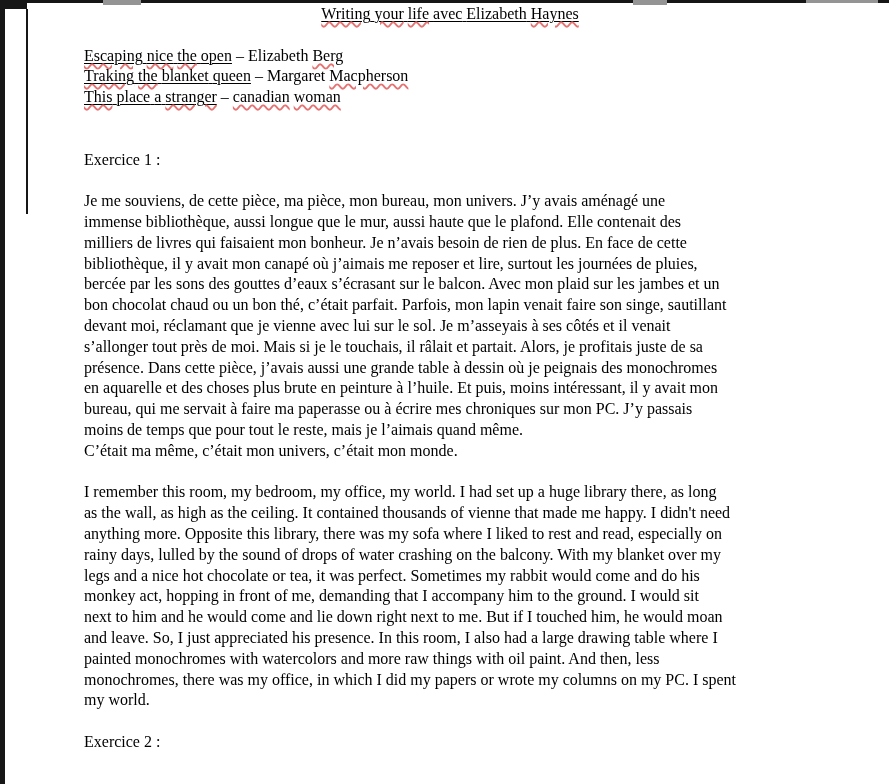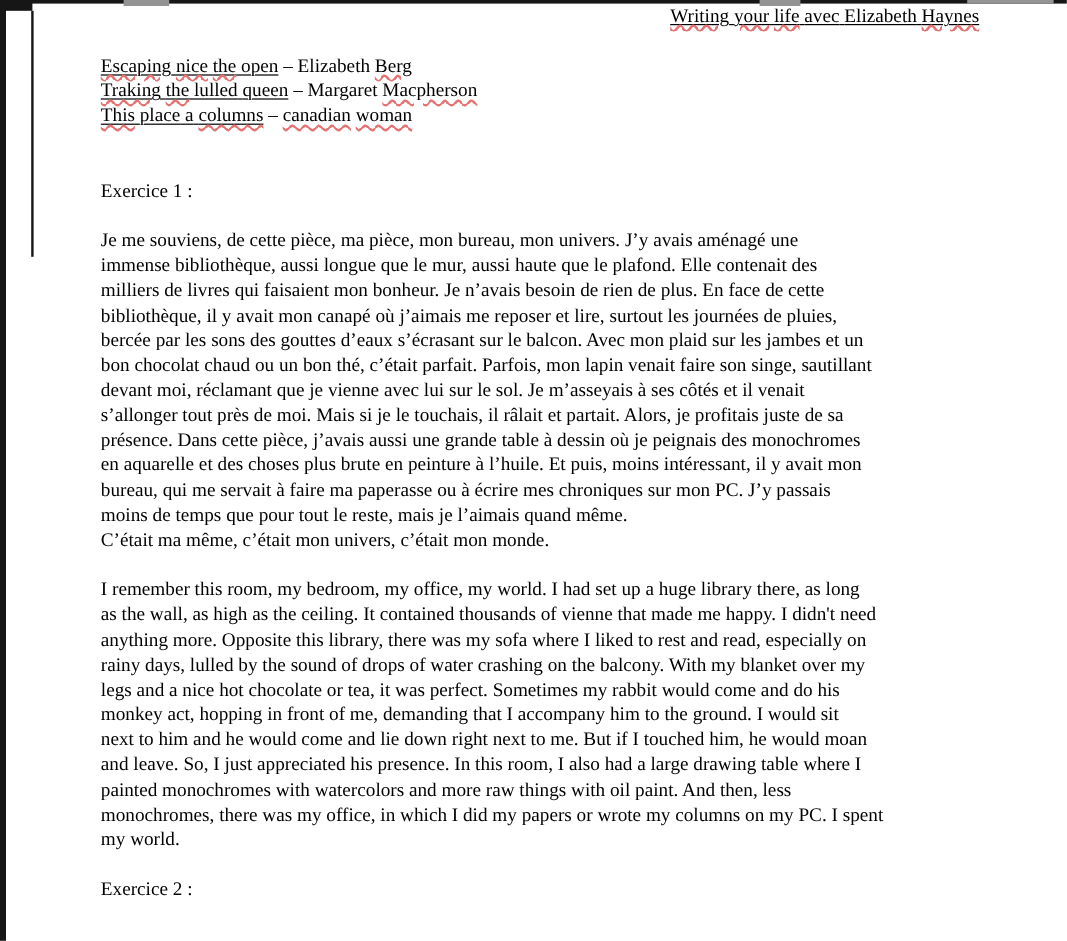--- a/index.html
+++ b/index.html
@@ -9,21 +9,21 @@
     font-family:"Liberation Serif","DejaVu Serif",serif;
     font-size:16px;
   }
   .chrome-top{position:absolute;top:0;left:0;width:889px;height:3px;background:var(--chrome,#161616);z-index:5}
   .chrome-left{position:absolute;top:0;left:0;width:5px;height:784px;background:var(--chrome,#161616);z-index:5}
   .corner-block{position:absolute;top:0;left:0;width:27px;height:9px;background:var(--chrome,#161616);z-index:6}
   .corner-vline{position:absolute;left:26px;top:9px;width:2px;height:205px;background:var(--chrome,#161616);z-index:6}
   .edge-mark{position:absolute;top:0;height:5px;background:var(--mark,#949494);z-index:7}
   .text-area{position:absolute;left:84px;top:4px;width:732px;z-index:2}
   .line{height:20.8px;line-height:20.8px;white-space:pre}
-  .center{text-align:right}
+  .center{text-align:center}
   .u{
     text-decoration-line:underline;
     text-decoration-style:solid;
     text-decoration-color:var(--text,#000000);
     text-decoration-thickness:1px;
     text-underline-offset:2px;
   }
   .w{
     text-decoration-line:underline;
     text-decoration-style:wavy;
@@ -44,22 +44,22 @@
 <div class="corner-vline"></div>
 
 <div class="text-area">
 
   <div class="line center"><span class="u"><span class="w">Writing</span></span><span class="u"> </span><span class="u"><span class="w">your</span></span><span class="u"> </span><span class="u"><span class="w">life</span></span><span class="u"> </span><span class="u">avec</span><span class="u"> </span><span class="u">Elizabeth</span><span class="u"> </span><span class="u"><span class="w">Haynes</span></span></div>
 
   <div class="line"></div>
 
   <div>
       <div class="line"><span class="u"><span class="w">Escaping</span></span><span class="u"> </span><span class="u"><span class="w">nice</span></span><span class="u"> </span><span class="u"><span class="w">the</span></span><span class="u"> </span><span class="u">open</span><span> – Elizabeth </span><span><span class="w">Berg</span></span></div>
-      <div class="line"><span class="u"><span class="w">Traking</span></span><span class="u"> </span><span class="u"><span class="w">the</span></span><span class="u"> </span><span class="u">lulled</span><span class="u"> </span><span class="u">queen</span><span> – Margaret </span><span><span class="w">Macpherson</span></span></div>
-      <div class="line"><span class="u"><span class="w">This</span></span><span class="u"> </span><span class="u">place</span><span class="u"> </span><span class="u">a</span><span class="u"> </span><span class="u"><span class="w">columns</span></span><span> – </span><span><span class="w">canadian</span></span><span> </span><span><span class="w">woman</span></span></div>
+      <div class="line"><span class="u"><span class="w">Traking</span></span><span class="u"> </span><span class="u"><span class="w">the</span></span><span class="u"> </span><span class="u">blanket</span><span class="u"> </span><span class="u">queen</span><span> – Margaret </span><span><span class="w">Macpherson</span></span></div>
+      <div class="line"><span class="u"><span class="w">This</span></span><span class="u"> </span><span class="u">place</span><span class="u"> </span><span class="u">a</span><span class="u"> </span><span class="u"><span class="w">stranger</span></span><span> – </span><span><span class="w">canadian</span></span><span> </span><span><span class="w">woman</span></span></div>
     </div>
 
   <div class="line"></div>
   <div class="line"></div>
 
   <div class="line">Exercice 1 :</div>
 
   <div class="line"></div>
 
   <div>

